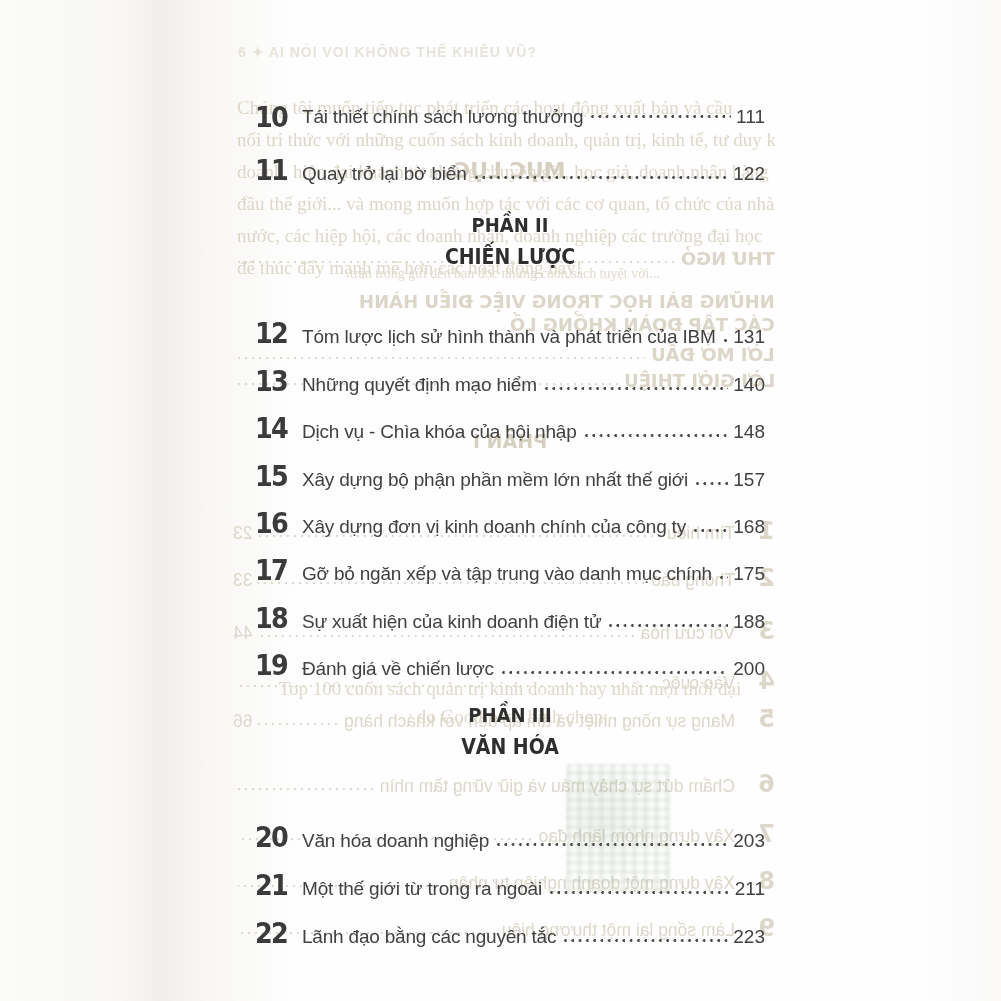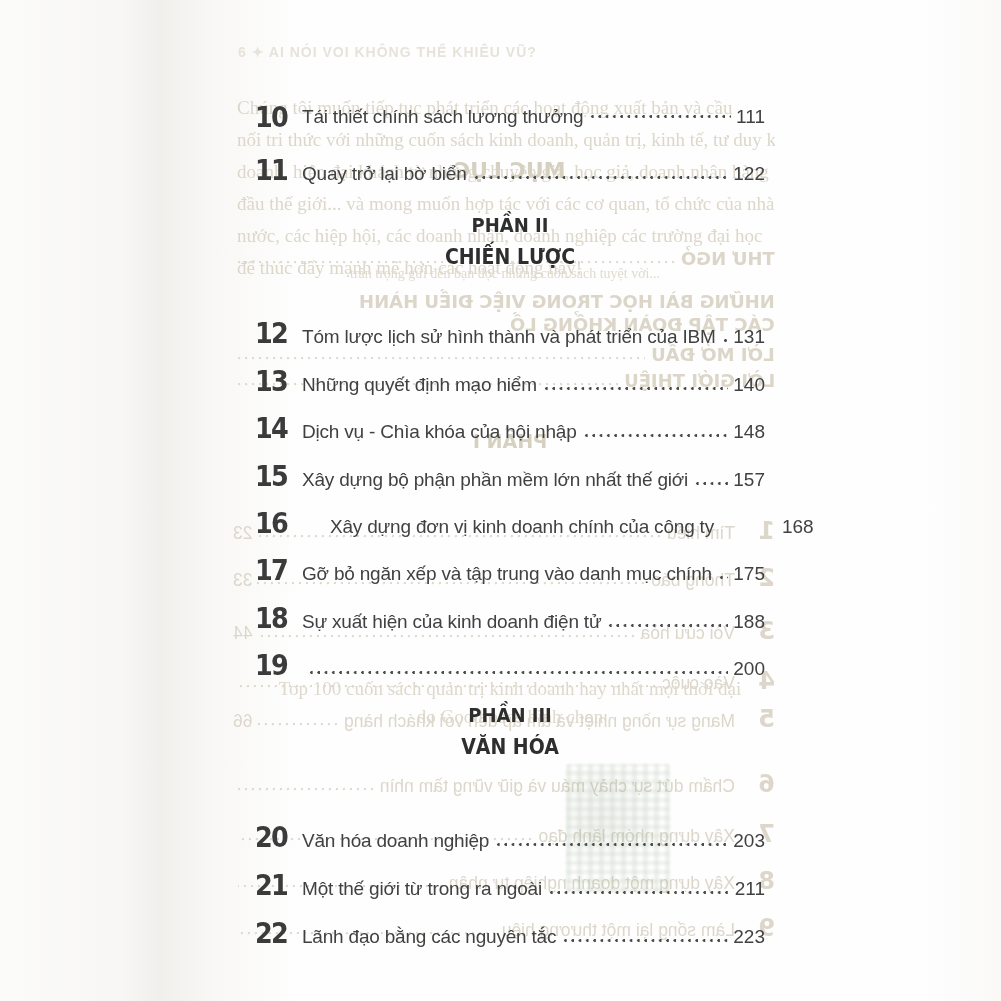--- a/index.html
+++ b/index.html
@@ -210,40 +210,41 @@
     <span class="title">Dịch vụ - Chìa khóa của hội nhập</span>
     <span class="dots"></span>
     <span class="pg">148</span>
   </div>
   <div class="toc-row" style="top:459px;">
     <span class="num">15</span>
     <span class="title">Xây dựng bộ phận phần mềm lớn nhất thế giới</span>
     <span class="dots"></span>
     <span class="pg">157</span>
   </div>
-  <div class="toc-row" style="top:506px;gap:28px;">
+  <div class="toc-row" style="top:506px;">
     <span class="num">16</span>
     <span class="title">Xây dựng đơn vị kinh doanh chính của công ty</span>
     <span class="dots"></span>
     <span class="pg">168</span>
   </div>
   <div class="toc-row" style="top:553px;">
     <span class="num">17</span>
     <span class="title">Gỡ bỏ ngăn xếp và tập trung vào danh mục chính</span>
     <span class="dots"></span>
     <span class="pg">175</span>
   </div>
   <div class="toc-row" style="top:601px;">
     <span class="num">18</span>
     <span class="title">Sự xuất hiện của kinh doanh điện tử</span>
     <span class="dots"></span>
     <span class="pg">188</span>
   </div>
   <div class="toc-row" style="top:648px;">
     <span class="num">19</span>
+    <span class="title">Đánh giá về chiến lược</span>
     <span class="dots"></span>
     <span class="pg">200</span>
   </div>
 
   <div class="part" style="top:703px;">
     <span class="p-label">PHẦN III</span>
     <span class="p-name">VĂN HÓA</span>
   </div>
 
   <div class="toc-row" style="top:820px;">

